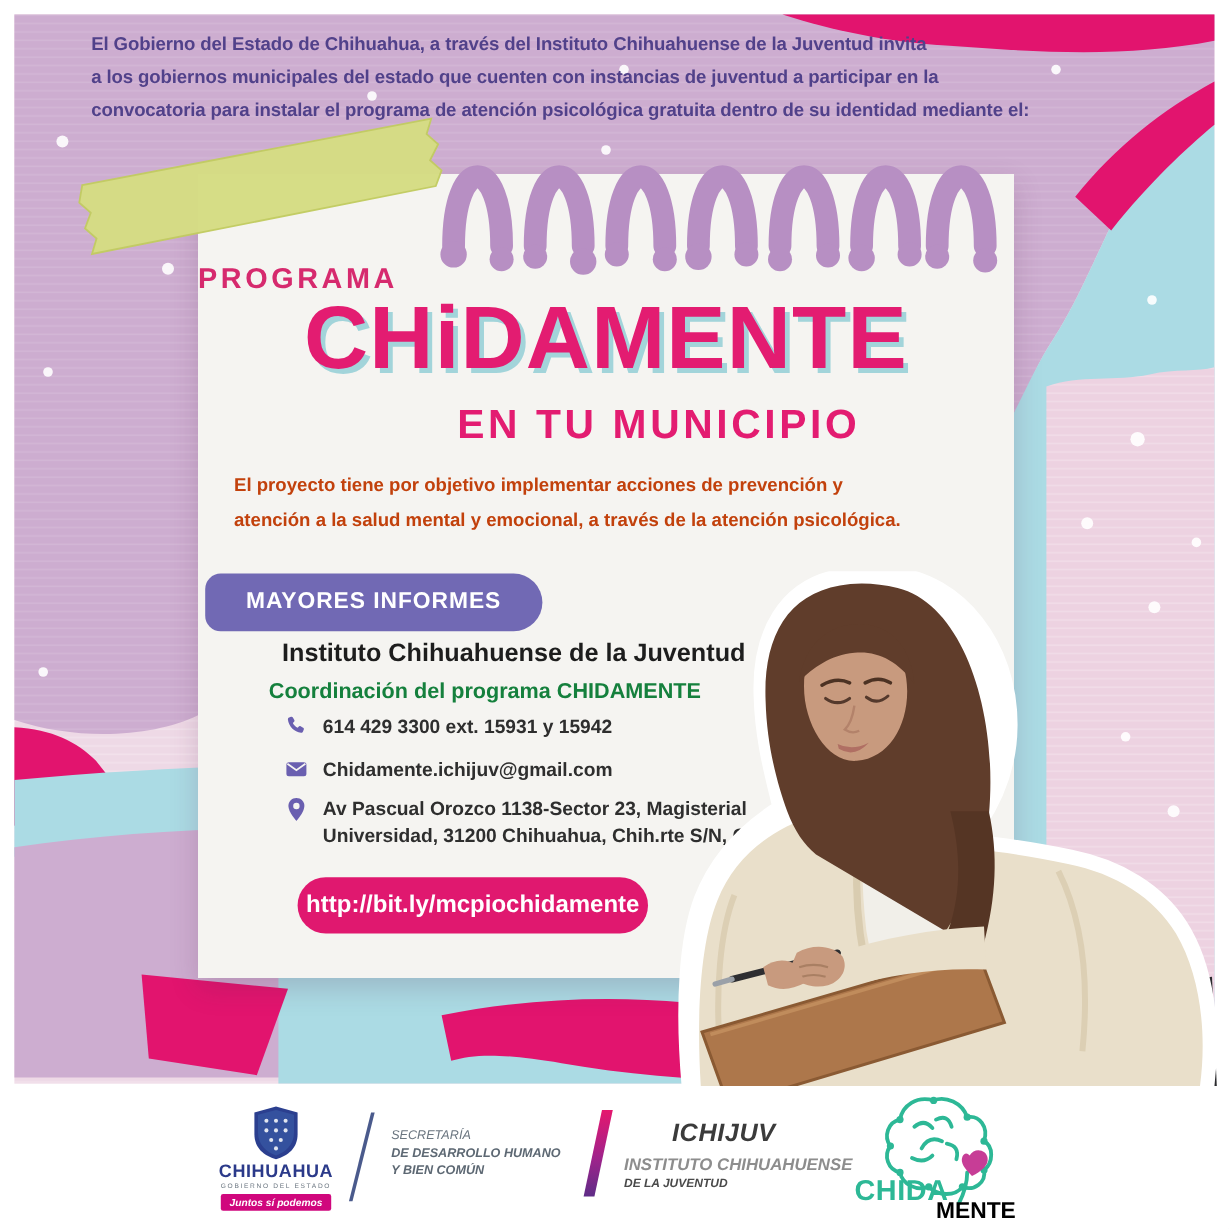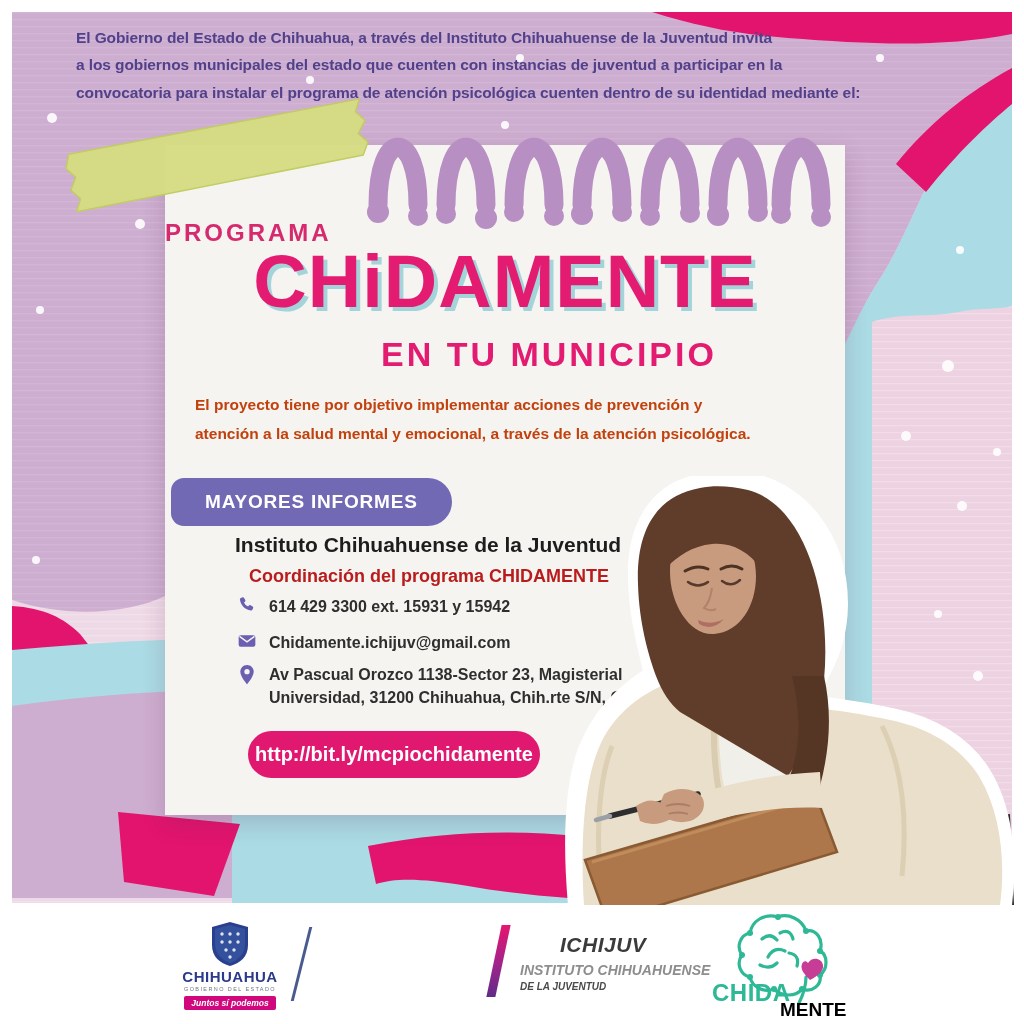--- a/index.html
+++ b/index.html
@@ -21,21 +21,21 @@
   .title{left:0;top:94px;width:100%;text-align:center;color:#e31c71;font-weight:bold;
          font-size:74px;letter-spacing:1px;text-shadow:4px 4px 0 #a2d4da;}
   .subtitle{left:0;top:190px;width:100%;text-align:center;color:#e31c71;
             font-weight:bold;font-size:34px;letter-spacing:3px;padding-left:44px;}
   .desc{left:30px;top:246px;color:#c2410c;font-weight:bold;font-size:15.5px;line-height:1.85;}
   .desc div{white-space:nowrap;}
   .badge{left:6px;top:333px;background:#7169b4;color:#ffffff;font-weight:bold;
          font-size:19px;letter-spacing:0.8px;padding:13px 34px;
          border-radius:14px 26px 26px 14px;}
   .org{left:70px;top:388px;color:#1d1d1d;font-weight:bold;font-size:21px;}
-  .coord{left:84px;top:421px;color:#b91c1c;font-weight:bold;font-size:18px;}
+  .coord{left:59px;top:421px;color:#15803d;font-weight:bold;font-size:18px;}
   .crow{left:72px;display:flex;align-items:flex-start;gap:12px;color:#2e2e2e;
         font-weight:600;font-size:16px;line-height:1.45;}
   .crow .ic{width:20px;flex:0 0 20px;margin-top:0px;}
   .crow.phone{top:450px;}
   .crow.email{top:486px;}
   .crow.addr{top:518px;}
   .ctalabel{left:0;top:559px;width:510px;text-align:center;color:#e0186f;
             font-weight:bold;font-size:19px;margin-top:46px;}
   .ctapill{left:83px;top:586px;width:292px;background:#e0186f;color:#ffffff;
            font-weight:bold;font-size:20px;text-align:center;padding:12px 0;
@@ -122,21 +122,21 @@
         <circle cx="918" cy="760" r="4"></circle>
       <circle cx="232" cy="636" r="5"></circle>
         <circle cx="36" cy="560" r="4"></circle>
         <circle cx="505" cy="125" r="4"></circle>
     </g>
   </svg>
 
   <div class="abs intro">
     <div>El Gobierno del Estado de Chihuahua, a través del Instituto Chihuahuense de la Juventud invita</div>
     <div>a los gobiernos municipales del estado que cuenten con instancias de juventud a participar en la</div>
-    <div>convocatoria para instalar el programa de atención psicológica cuenten dentro de su identidad mediante el:</div>
+    <div>convocatoria para instalar el programa de atención psicológica gratuita dentro de su identidad mediante el:</div>
   </div>
 
   <div class="abs card">
     <div class="abs kicker">PROGRAMA</div>
     <div class="abs title">CHiDAMENTE</div>
     <div class="abs subtitle">EN TU MUNICIPIO</div>
     <div class="abs desc">
       <div>El proyecto tiene por objetivo implementar acciones de prevención y</div>
       <div>atención a la salud mental y emocional, a través de la atención psicológica.</div>
     </div>
@@ -268,20 +268,25 @@
           <circle cx="20" cy="36" r="1.7"></circle>
         </g>
       </svg>
       <div class="nm">CHIHUAHUA</div>
       <div class="sb">GOBIERNO DEL ESTADO</div>
       <div class="slogan">Juntos sí podemos</div>
     </div>
 
     <div class="abs slash"></div>
 
+    <div class="abs secr">
+      <div class="l1">SECRETARÍA</div>
+      <div class="l2">DE DESARROLLO HUMANO</div>
+      <div class="l3">Y BIEN COMÚN</div>
+    </div>
 
     <div class="abs ichbar"></div>
     <div class="abs ich">
       <div class="acr">ICHIJUV</div>
       <div class="i1">INSTITUTO CHIHUAHUENSE</div>
       <div class="i2">DE LA JUVENTUD</div>
     </div>
 
     <div class="abs chida">
       <svg width="104" height="100" viewBox="0 0 104 100" style="position:absolute;left:20px;top:0;">

